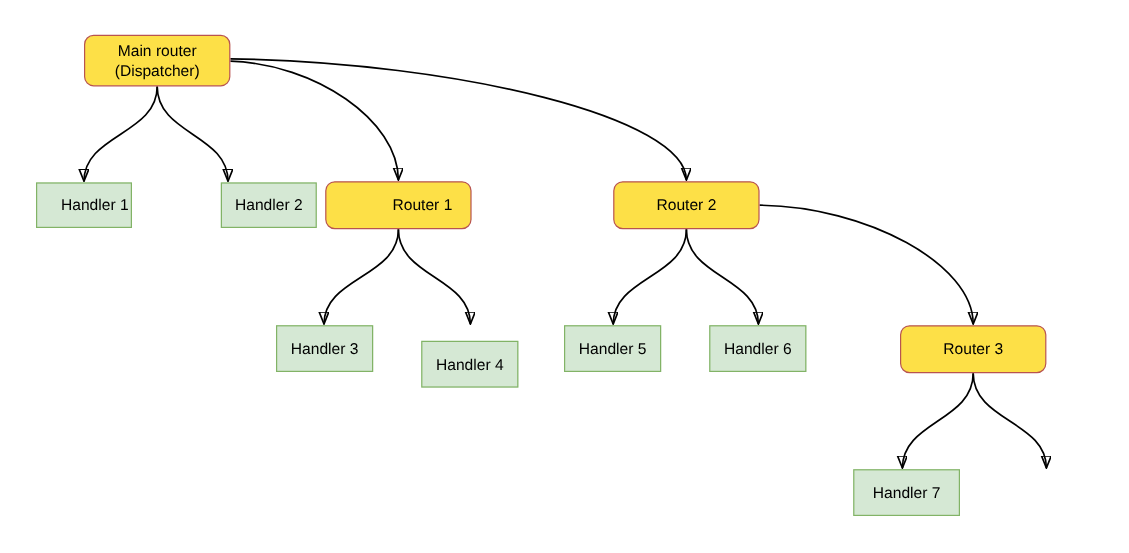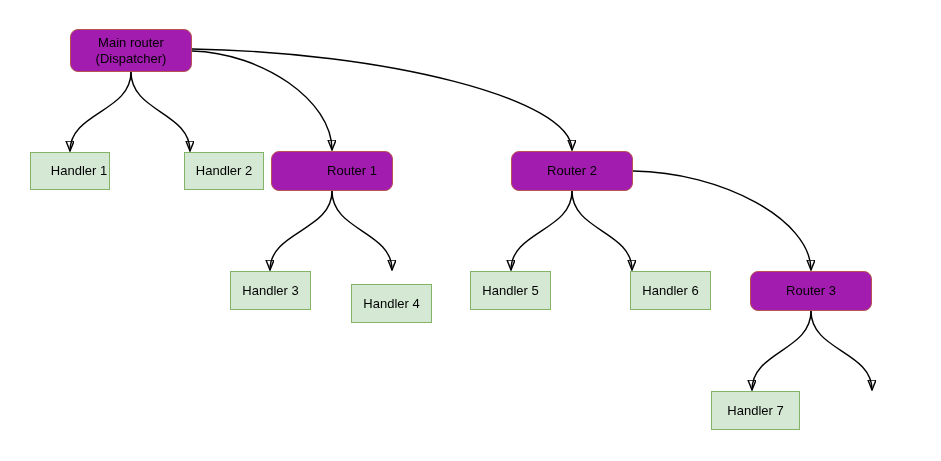--- a/index.html
+++ b/index.html
@@ -27,21 +27,21 @@
     display: flex;
     align-items: center;
     justify-content: center;
     text-align: center;
     font-size: 13px;
     line-height: 16px;
     color: #000000;
     white-space: nowrap;
   }
   .router {
-    background: #a21caf;
+    background: #fde047;
     border: 1.4px solid #b85450;
     border-radius: 8px;
   }
   .handler {
     background: #d5e8d4;
     border: 1.4px solid #82b366;
   }
 </style>
 </head>
 <body>
@@ -95,21 +95,21 @@
   </div>
 
   <div class="node handler" style="left:351px; top:284px; width:81px; height:39px;align-items:center;">
     <span>Handler 4</span>
   </div>
 
   <div class="node handler" style="left:470px; top:271px; width:81px; height:39px;">
     <span>Handler 5</span>
   </div>
 
-  <div class="node handler" style="left:591px; top:271px; width:81px; height:39px;margin-left:39px;">
+  <div class="node handler" style="left:591px; top:271px; width:81px; height:39px;">
     <span>Handler 6</span>
   </div>
 
   <div class="node router" style="left:750px; top:271px; width:122px; height:40px;">
     <span>Router 3</span>
   </div>
 
   <div class="node handler" style="left:711px; top:391px; width:89px; height:39px;">
     <span>Handler 7</span>
   </div>

